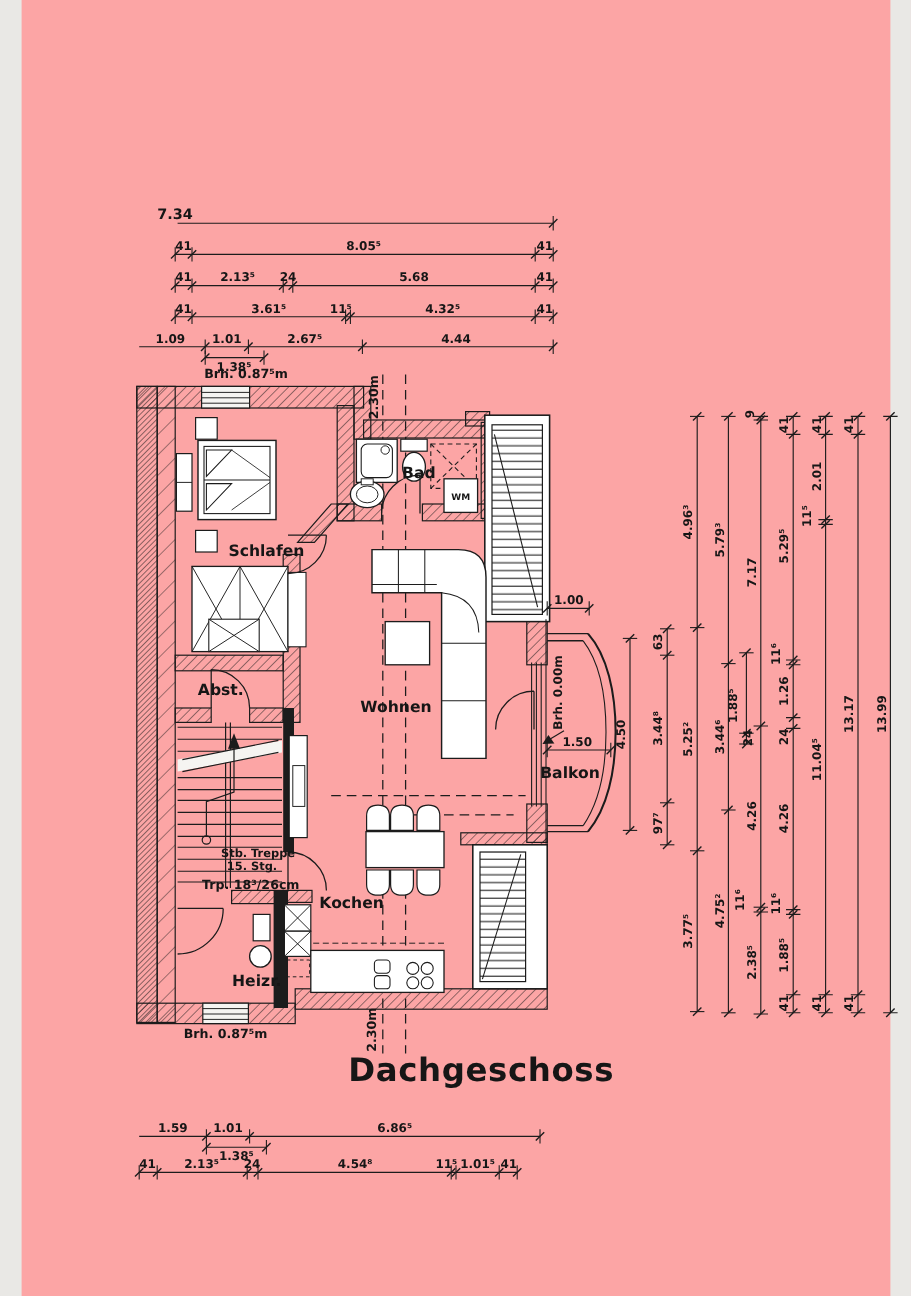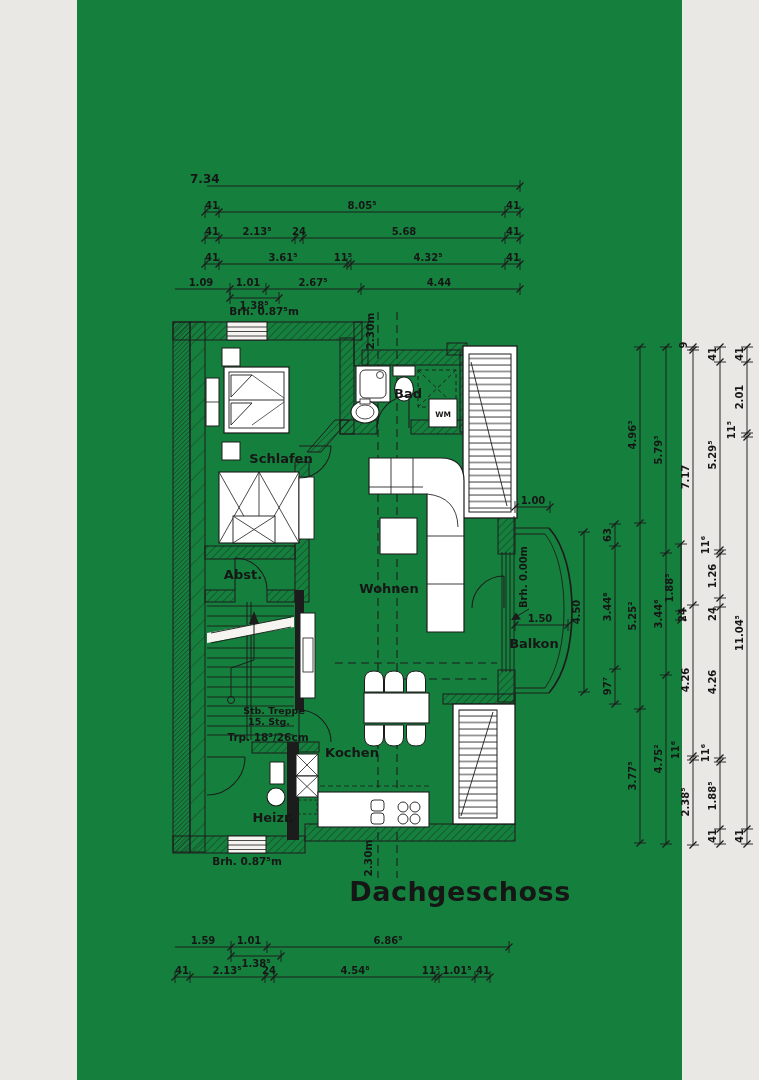--- a/index.html
+++ b/index.html
@@ -1,16 +1,16 @@
 <!DOCTYPE html>
 <html><head>
 <meta charset="utf-8">
 <style>
   html,body{margin:0;padding:0;background:#e9e8e5;}
-  #page{width:605px;height:1080px;background:#15803d;position:relative;margin:0 auto;
+  #page{width:724px;height:1080px;background:#fca5a5;position:relative;margin:0 auto;
         font-family:"DejaVu Sans","Liberation Sans",sans-serif;}
   svg{display:block;}
   svg text{fill:#161616;}
 </style>
 </head>
 <body>
 
 <div id="page">
 <svg id="plan" width="759" height="1080" viewBox="0 0 759 1080">
   <title>Dachgeschoss</title>

